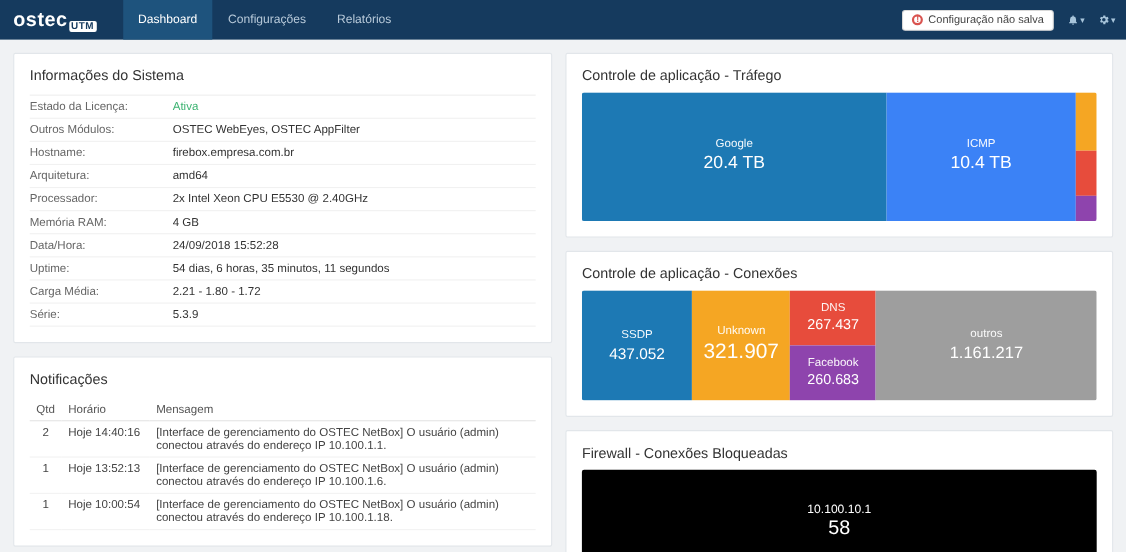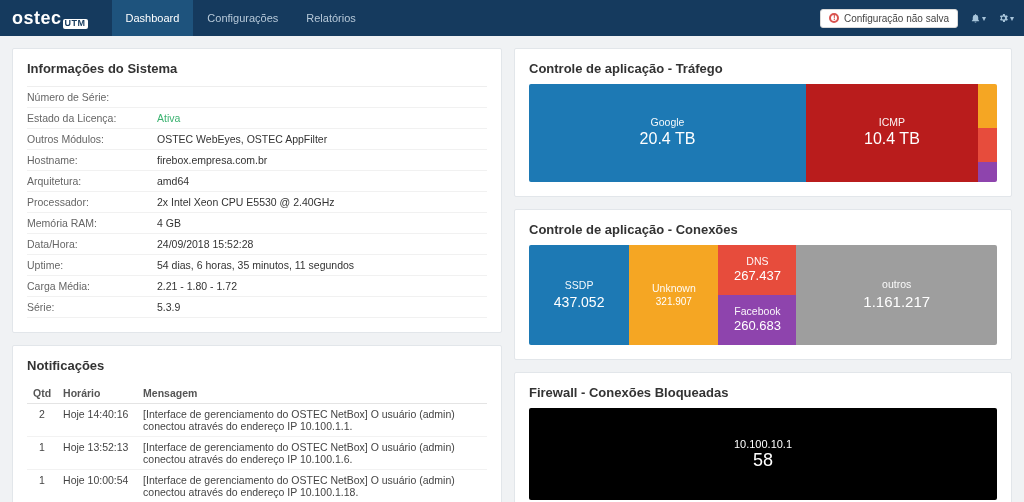--- a/index.html
+++ b/index.html
@@ -16,35 +16,35 @@
   .unsaved-badge .dot { width:10px; height:10px; border:2px solid #d9534f; border-radius:50%; position:relative; }
   .unsaved-badge .dot::after { content:"!"; position:absolute; color:#d9534f; font-size:8px; left:2px; top:-2px; font-weight:700; }
   .top-icon { width:16px; height:16px; display:inline-flex; align-items:center; color:#a7c4da; cursor:pointer; position:relative; }
   .top-icon svg { width:14px; height:14px; fill:currentColor; }
   .top-icon .caret { font-size:8px; margin-left:1px; }
   
   .main { display:flex; gap:12px; padding:12px; }
   .col-left { flex: 0 0 49%; display:flex; flex-direction:column; gap:12px; }
   .col-right { flex: 1; display:flex; flex-direction:column; gap:12px; }
   .panel { background:#fff; border:1px solid #e2e6ea; border-radius:2px; padding:12px 14px 14px; }
-  .panel h2 { font-size: 13px; font-weight:700; color:#333; margin-bottom:10px; }
+  .panel h2 { font-size: 13px; font-weight:400; color:#333; margin-bottom:10px; }
   
   .sys { border-top:1px solid #eee; }
   .sys-row { display:flex; padding:4px 0; border-bottom:1px solid #f1f1f1; font-size:10.5px; }
   .sys-label { flex:0 0 130px; color:#666; }
   .sys-value { color:#333; }
   .sys-value.green { color:#3cb371; font-weight:500; }
   
   table.notif { width:100%; border-collapse:collapse; font-size:10.5px; }
-  table.notif th { text-align:left; font-weight:700; color:#555; padding:4px 6px; border-bottom:1px solid #e4e4e4; }
+  table.notif th { text-align:left; font-weight:400; color:#555; padding:4px 6px; border-bottom:1px solid #e4e4e4; }
   table.notif td { padding:4px 6px; border-bottom:1px solid #f2f2f2; vertical-align:top; color:#444; }
   table.notif th:first-child, table.notif td:first-child { width:28px; text-align:center; }
   table.notif th:nth-child(2), table.notif td:nth-child(2) { width:80px; }
   
-  .treemap { display:flex; width:100%; height:98px; border-radius:2px; overflow:hidden; }
+  .treemap { display:flex; width:100%; height:117px; border-radius:2px; overflow:hidden; }
   .block, .col-stack > div { display:flex; flex-direction:column; align-items:center; justify-content:center; color:#fff; text-align:center; font-size:11px; line-height:1.3; }
   .block .name { opacity:.95; font-size:10.5px; }
   .block .val { font-size:16px; font-weight:300; }
   .col-stack { display:flex; flex-direction:column; }
   .pill-map { height:100px; }
   
   .fullblock { background:#000000; color:#fff; width:100%; height:92px; display:flex; flex-direction:column; align-items:center; justify-content:center; border-radius:2px; }
   .fullblock .name { font-size:11px; }
   .fullblock .val { font-size:18px; font-weight:300; }
   .panel.slim h2 { margin-bottom:8px; }
@@ -82,24 +82,20 @@
   </div>
 </div>
 
 <div class="main">
 
   <div class="col-left">
 
     <div class="panel">
       <h2>Informações do Sistema</h2>
       <div class="sys">
-        <div class="sys-row">
-            <span class="sys-label">Número de Série:</span>
-            <span class="sys-value"></span>
-          </div>
         <div class="sys-row">
             <span class="sys-label">Estado da Licença:</span>
             <span class="sys-value green">Ativa</span>
           </div>
         <div class="sys-row">
             <span class="sys-label">Outros Módulos:</span>
             <span class="sys-value">OSTEC WebEyes, OSTEC AppFilter</span>
           </div>
         <div class="sys-row">
             <span class="sys-label">Hostname:</span>
@@ -170,21 +166,21 @@
 
   <div class="col-right">
 
     <div class="panel slim">
       <h2>Controle de aplicação - Tráfego</h2>
       <div class="treemap">
         <div class="block" style="flex:58;background:#1d79b4">
           <span class="name">Google</span>
           <span class="val"><span>20.4</span> <span>TB</span></span>
         </div>
-        <div class="block" style="flex:36;background:#b91c1c">
+        <div class="block" style="flex:36;background:#3b82f6">
           <span class="name">ICMP</span>
           <span class="val"><span>10.4</span> <span>TB</span></span>
         </div>
         <div class="col-stack" style="flex:4">
           <div style="flex:45;background:#f5a623"></div>
           <div style="flex:35;background:#e74c3c"></div>
           <div style="flex:20;background:#8e44ad"></div>
         </div>
       </div>
     </div>
@@ -192,21 +188,21 @@
     <div class="panel slim">
       <h2>Controle de aplicação - Conexões</h2>
       <div class="treemap pill-map">
         <div class="block" style="flex:18;background:#1d79b4">
           <span class="name">SSDP</span>
           <span class="val" style="font-size:14px">437.052</span>
         </div>
         <div class="col-stack" style="flex:16">
           <div class="block" style="flex:1;background:#f5a623">
             <span class="name">Unknown</span>
-            <span class="val" style="font-size:10px">321.907</span>
+            <span class="val" style="font-size:19px">321.907</span>
           </div>
         </div>
         <div class="col-stack" style="flex:14">
           <div class="block" style="flex:1;background:#e74c3c">
             <span class="name">DNS</span>
             <span class="val" style="font-size:13px">267.437</span>
           </div>
           <div class="block" style="flex:1;background:#8e44ad">
             <span class="name">Facebook</span>
             <span class="val" style="font-size:13px">260.683</span>

